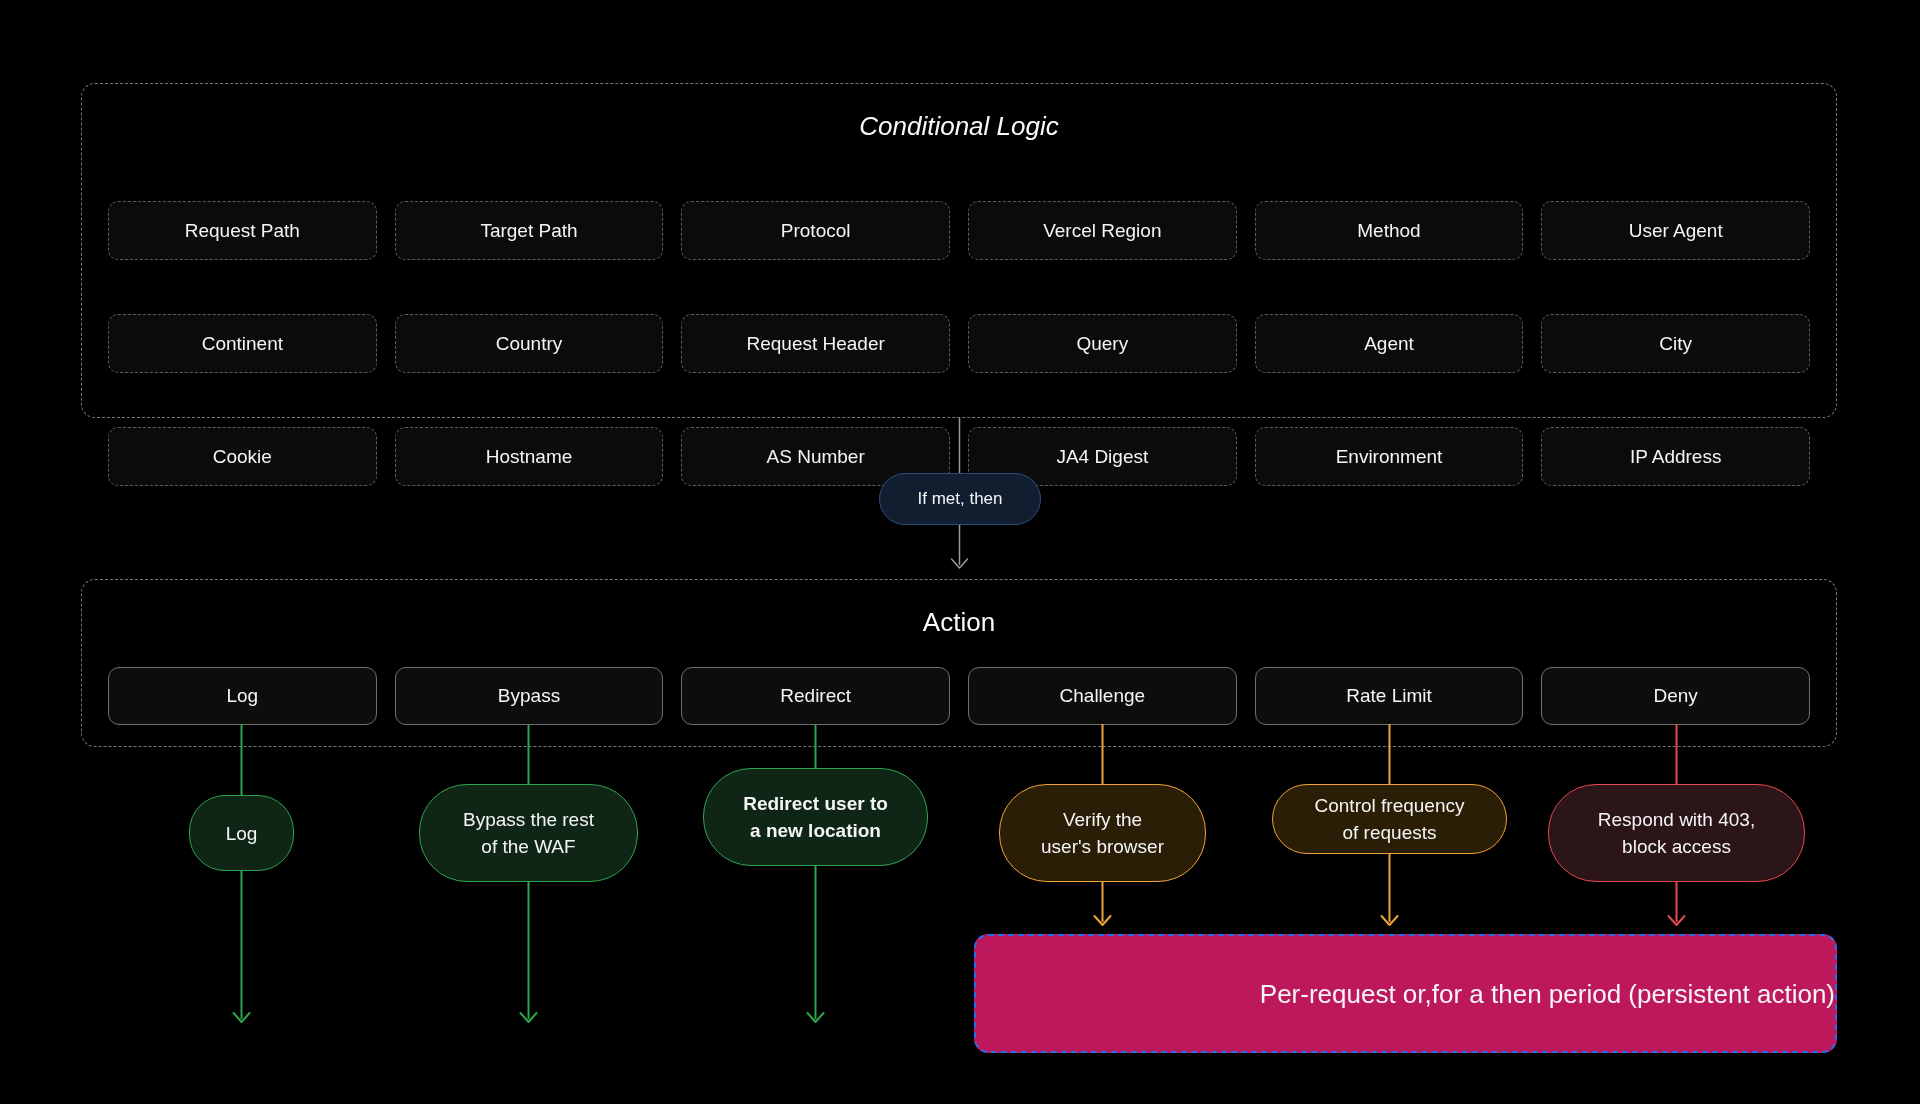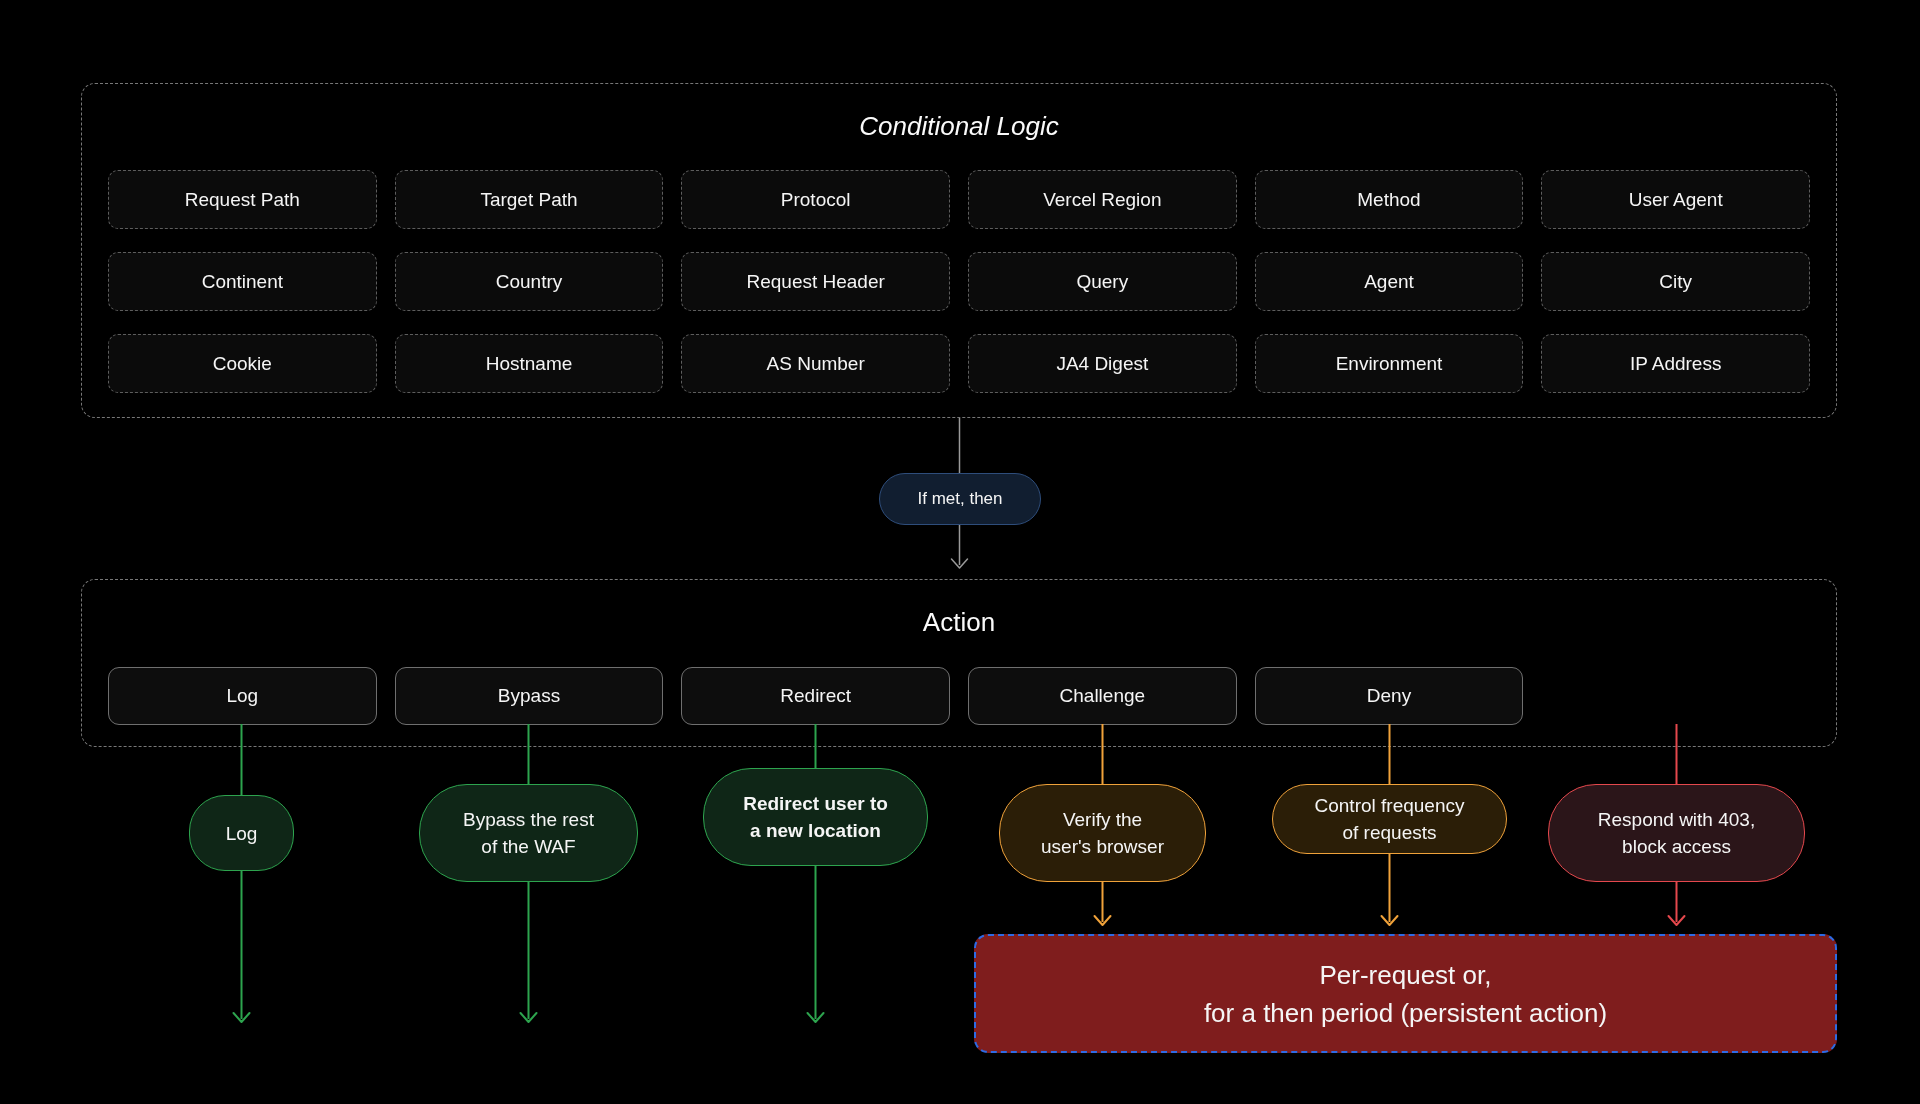--- a/index.html
+++ b/index.html
@@ -43,20 +43,21 @@
     height: 59px;
     border: 1px dashed #5d5d5d;
     border-radius: 10px;
     background: #0b0b0b;
     display: flex;
     align-items: center;
     justify-content: center;
     font-size: 19px;
     color: #f5f5f5;
     box-sizing: border-box;
+    margin-top: 31px;
   }
   .abox {
     height: 58px;
     border: 1.5px solid #6f6f6f;
     border-radius: 11px;
     background: #0d0d0d;
     display: flex;
     align-items: center;
     justify-content: center;
     font-size: 19px;
@@ -104,26 +105,26 @@
   #bubble-redirect { left: 703px;  top: 768px; width: 225px; height: 98px; border-radius: 48px; font-weight: bold; }
   #bubble-verify   { left: 999px;  top: 784px; width: 207px; height: 98px; border-radius: 48px; }
   #bubble-control  { left: 1272px; top: 784px; width: 235px; height: 70px; border-radius: 48px; }
   #bubble-respond  { left: 1548px; top: 784px; width: 257px; height: 98px; border-radius: 48px; }
   .note {
     position: absolute;
     left: 974px; top: 934px;
     width: 863px; height: 119px;
     border: 2px dashed #2e6be5;
     border-radius: 14px;
-    background: #7f1d1d;
-    box-sizing: border-box;
-    display: flex;
-    flex-direction: column;
-    align-items: center;
-    justify-content: center;
+    background: #be185d;
+    box-sizing: border-box;
+    display: flex;
+    flex-direction: row;
+    align-items: center;
+    justify-content: flex-end;
     text-align: center;
     font-size: 26px;
     line-height: 38px;
     color: #f5f5f5;
   }
 </style>
 </head>
 <body>
 
 <div class="canvas">
@@ -152,20 +153,21 @@
     </div>
   </div>
 
   <div class="group-box" id="action-box">
     <div class="group-title">Action</div>
     <div class="grid6">
       <div class="abox">Log</div>
       <div class="abox">Bypass</div>
       <div class="abox">Redirect</div>
       <div class="abox">Challenge</div>
+      <div class="abox">Rate Limit</div>
       <div class="abox">Deny</div>
     </div>
   </div>
 
   <svg id="arrow-layer" xmlns="http://www.w3.org/2000/svg">
 
     <line x1="959.5" y1="418" x2="959.5" y2="473" stroke-width="1.5" fill="none" stroke="#9a9a9a"></line>
     <line x1="959.5" y1="525" x2="959.5" y2="565" stroke-width="1.5" fill="none" stroke="#9a9a9a"></line>
     <polyline points="951.5,559 959.5,568 967.5,559" stroke-width="1.5" fill="none" stroke-linecap="round" stroke-linejoin="round" stroke="#9a9a9a"></polyline>
 

